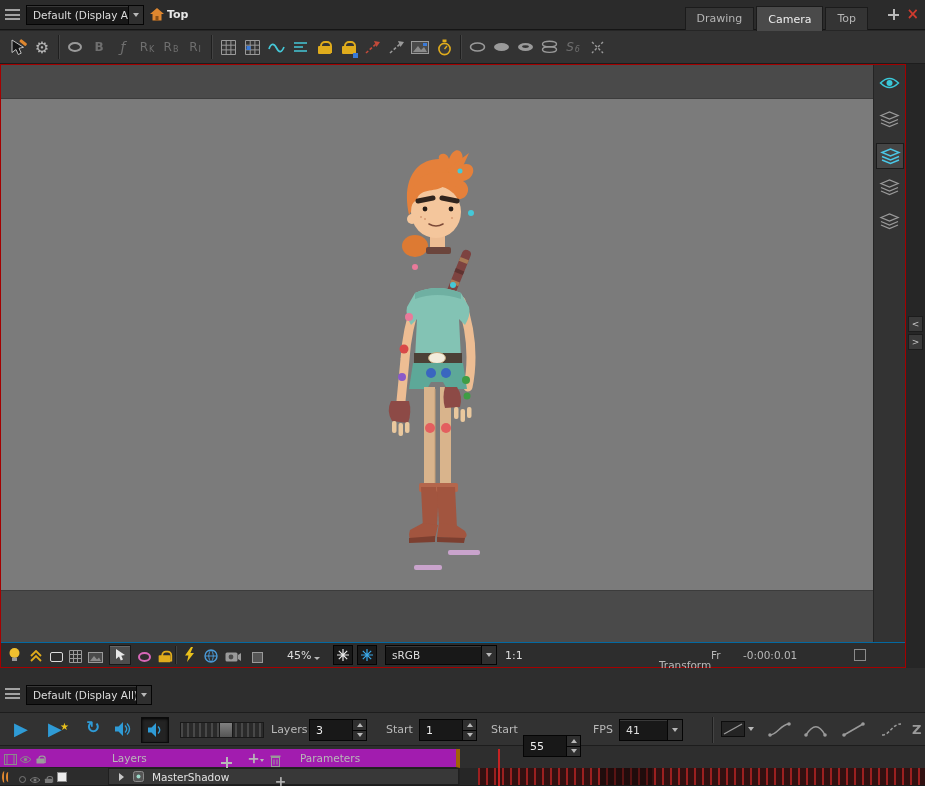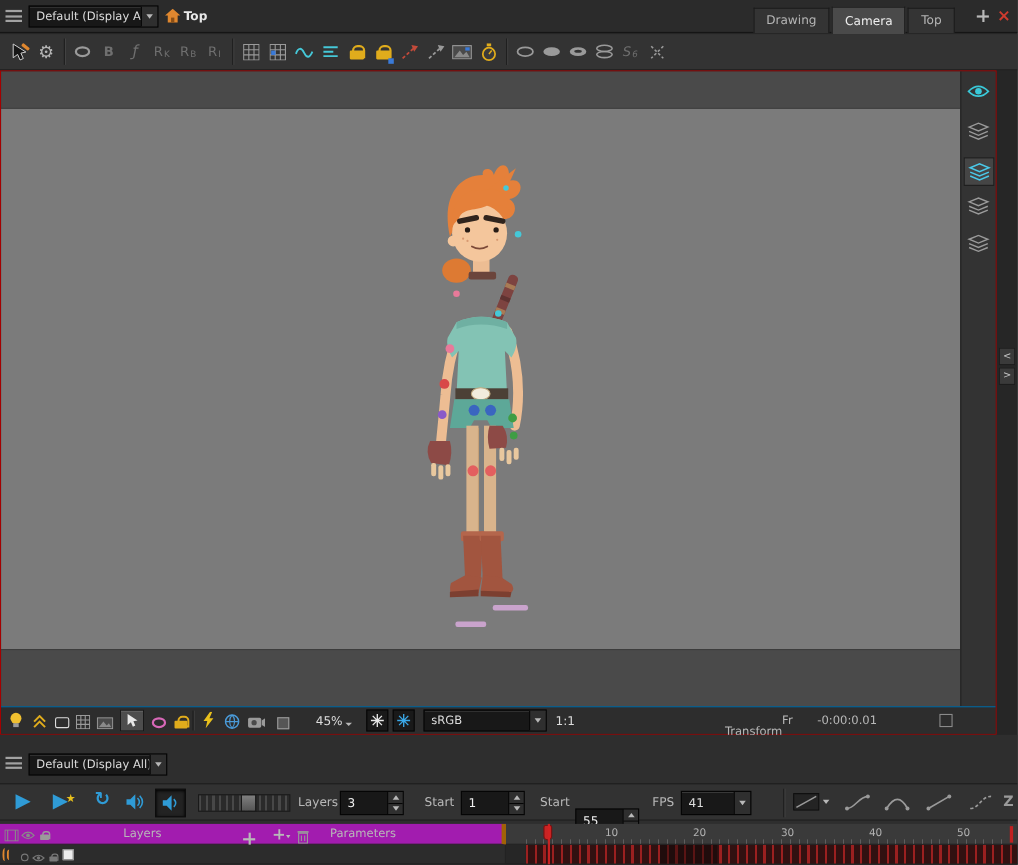--- a/index.html
+++ b/index.html
@@ -523,49 +523,50 @@
           <span class="tri-dn" style="border-top-width:3px;border-left-width:2.5px;border-right-width:2.5px;margin-left:1px;margin-top:3px"></span>
         </span>
       <span class="abs" style="left:270px;top:3px"><svg width="11" height="13" viewBox="0 0 11 13">
             <rect x="1.5" y="3.5" width="8" height="9" fill="none" stroke="#9a9a9a"></rect>
             <rect x="0.5" y="1.5" width="10" height="1.6" fill="#9a9a9a"></rect>
             <path d="M4 5.5 V10.5 M7 5.5 V10.5" stroke="#9a9a9a"></path>
           </svg></span>
       <span class="abs lbl" style="left:300px;top:3px;font-size:10.5px">Parameters</span>
     </div>
 
-    <div class="abs" style="left:460px;top:0;width:465px;height:19px;background:#3a3a3a;border-bottom:1px solid #222;overflow:hidden">
-      <span class="abs" style="left:18px;top:14px;width:440px;height:5px;background:repeating-linear-gradient(90deg,#5e5e5e 0 1px,transparent 1px 8px)"></span>
-      <span class="tick" style="left:96px">10</span>
-      <span class="tick" style="left:176px">20</span>
-      <span class="tick" style="left:256px">30</span>
-      <span class="tick" style="left:336px">40</span>
-      <span class="tick" style="left:416px">50</span>
-      <span class="abs" style="left:458px;top:2px;width:3px;height:15px;background:#c02020"></span>
-      <span class="abs" style="left:34px;top:1px;width:8px;height:14px;background:#c82424;border:1px solid #7a0f0f;border-radius:2px 2px 4px 4px"></span>
-    </div>
 
     <div class="abs" style="left:0;top:19px;width:460px;height:18px;background:#2c2c2c;border-bottom:1px solid #1c1c1c;border-right:1px solid #222">
       <span class="abs" style="left:2px;top:3px;width:10px;height:12px">
         <span style="position:absolute;left:0;top:0;width:5px;height:12px;border-left:2px solid #df872f;border-radius:50% 0 0 50%"></span>
         <span style="position:absolute;left:4px;top:1px;width:5px;height:10px;border-left:2px solid #df872f;border-radius:50% 0 0 50%"></span>
       </span>
       <span class="abs mini" style="left:14px;top:3px">
           <span style="width:7px;height:7px;border:1.4px solid #777;border-radius:50%"></span>
         </span>
       <span class="abs mini" style="left:27px;top:4px">
           <svg width="12" height="8" viewBox="0 0 12 8">
             <path d="M1 4 Q6 -1 11 4 Q6 9 1 4 Z" fill="none" stroke="#777"></path>
             <circle cx="6" cy="4" r="1.5" fill="#777"></circle>
           </svg>
         </span>
       <span class="abs mini" style="left:40px;top:3px">
           <span class="lock" style="transform:scale(0.55);filter:grayscale(1) brightness(0.7)"></span>
         </span>
       <span class="abs" style="left:57px;top:4px;width:10px;height:10px;background:#ececec;border:1px solid #8a8a8a"></span>
+      <div class="abs" style="left:108px;top:0;width:351px;height:17px;background:#383838;border:1px solid #1f1f1f;display:flex;align-items:center">
+        <span class="tri-rt" style="margin-left:10px"></span>
+        <span class="mini" style="margin-left:6px">
+            <svg width="11" height="11" viewBox="0 0 11 11">
+              <rect x="0.5" y="0.5" width="10" height="10" rx="2" fill="#555" stroke="#8a8a8a"></rect>
+              <circle cx="5.5" cy="5.5" r="2" fill="#9ad8c8"></circle>
+            </svg>
+          </span>
+        <span style="margin-left:6px;font-size:10.5px;color:#e2e2e2">MasterShadow</span>
+        <span class="abs" style="left:166px;top:3px"><span class="plus" style="transform:scale(0.8)"></span></span>
+      </div>
     </div>
 
     <div class="abs" style="left:460px;top:19px;width:465px;height:18px;background:#262626;border-bottom:1px solid #1c1c1c;overflow:hidden">
       <span class="abs" style="left:18px;top:0;width:447px;height:18px;background:repeating-linear-gradient(90deg,#9c2020 0 2px,#321111 2px 8px)"></span>
       <span class="abs" style="left:140px;top:0;width:52px;height:18px;background:rgba(10,6,6,0.45)"></span>
     </div>
 
     <span class="abs" style="left:498px;top:0;width:2px;height:37px;background:rgba(210,35,35,0.92)"></span>
   </div>
 </div>

